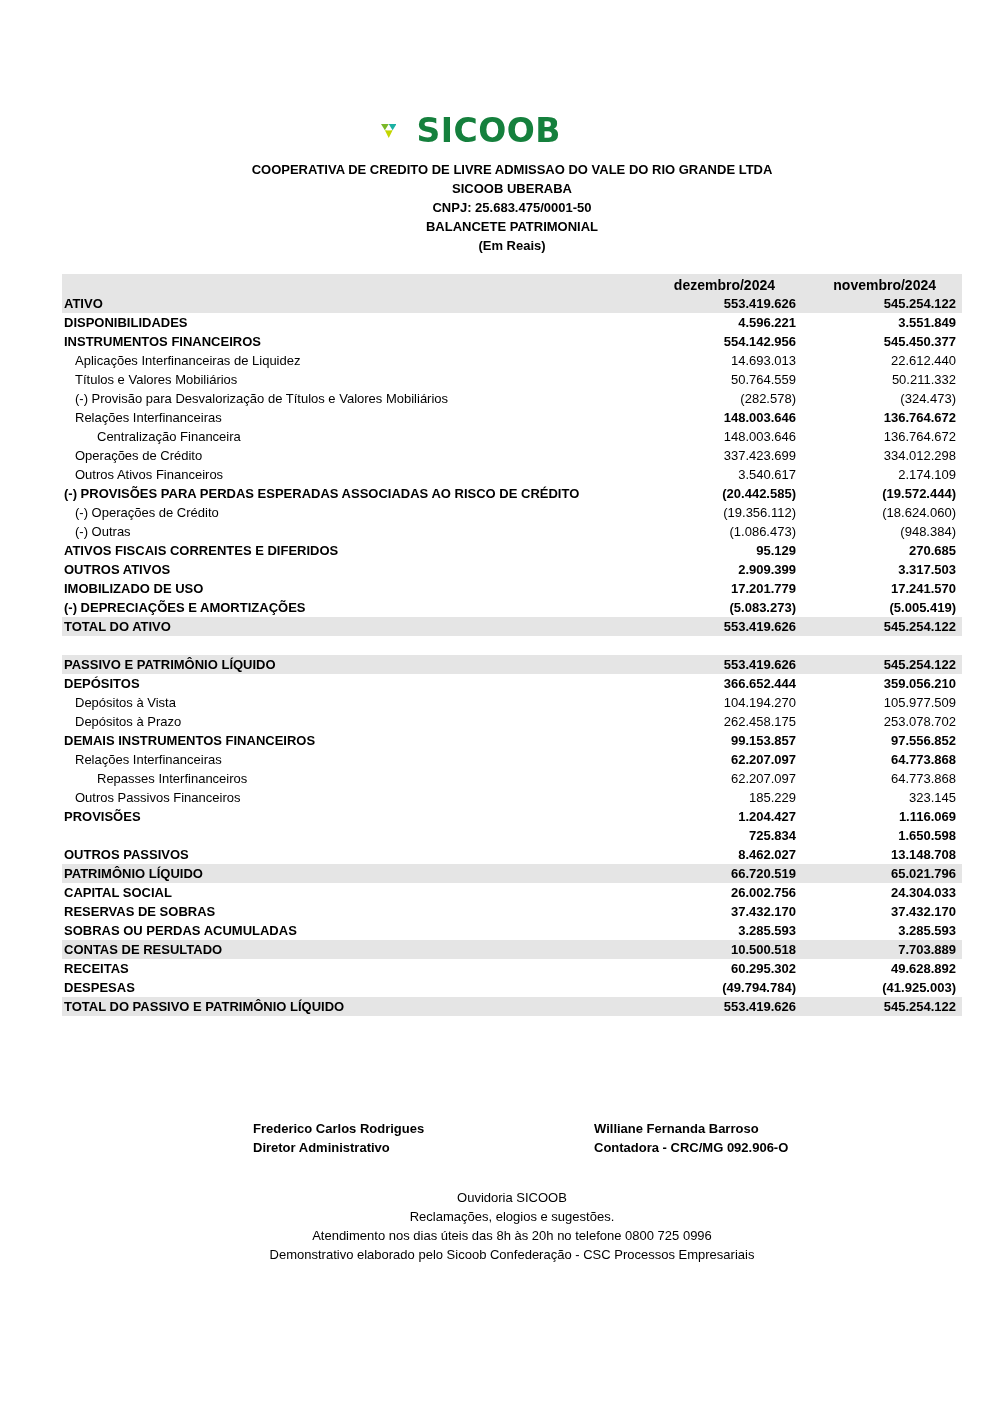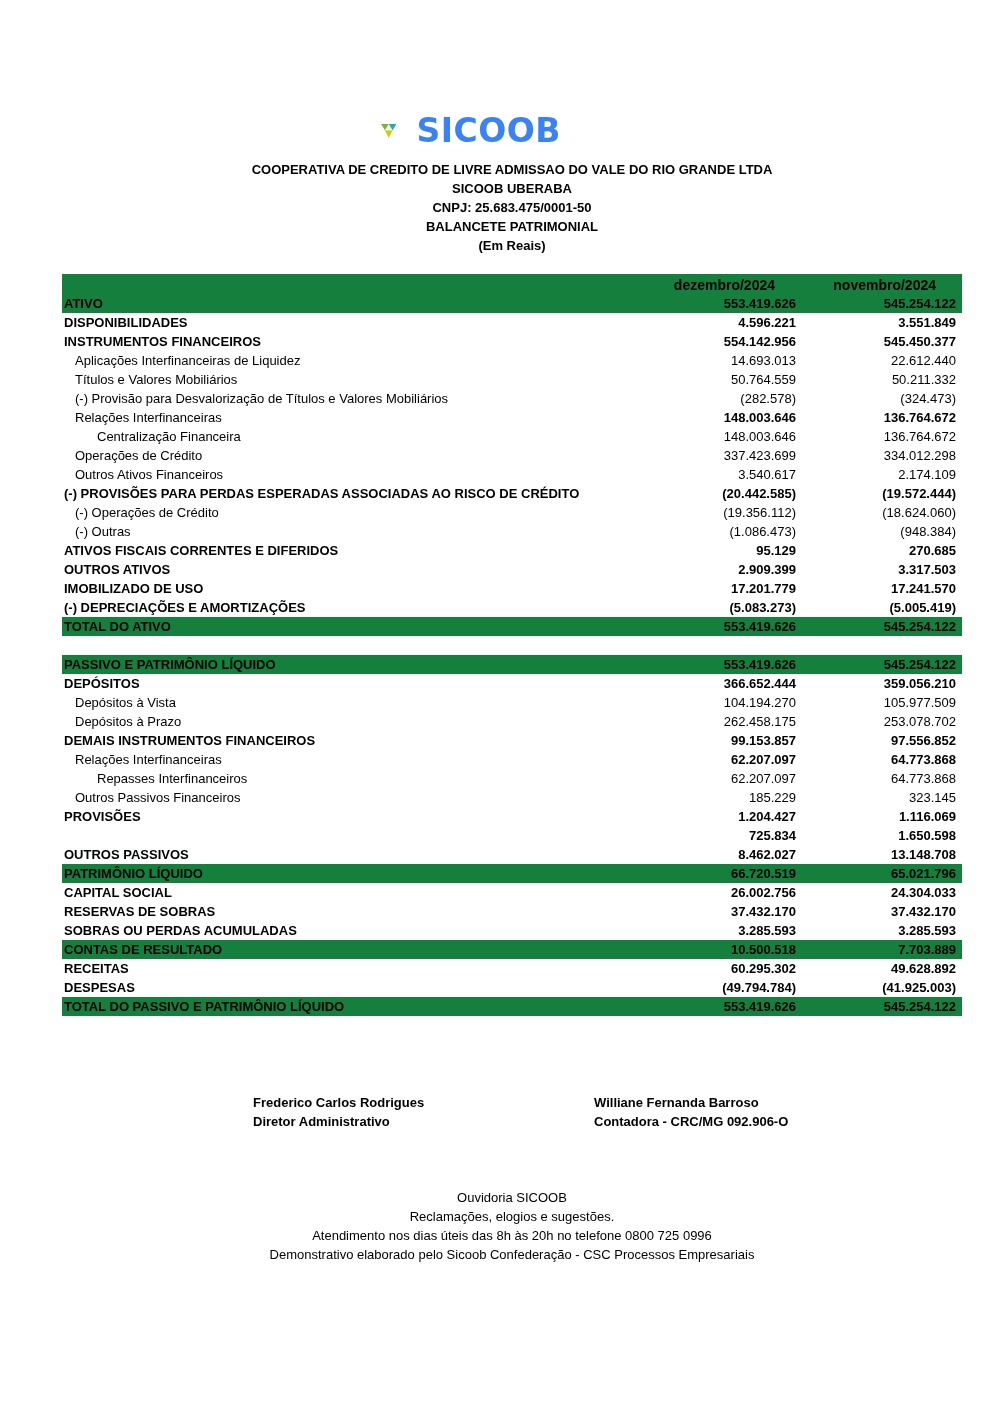--- a/index.html
+++ b/index.html
@@ -1,35 +1,35 @@
 <!DOCTYPE html>
 <html><head>
 <meta charset="utf-8">
 <style>
   html, body { margin:0; padding:0; background:#ffffff; }
   body { width:1000px; height:1415px; position:relative; font-family:"Liberation Sans", sans-serif; color:#000; overflow:hidden; }
   .logo { position:absolute; left:381px; top:110px; width:180px; height:42px; display:flex; align-items:center; }
   .logo svg { display:block; }
-  .logo-text { font-family:"DejaVu Sans", sans-serif; font-weight:bold; font-size:33px; color:#3b82f6; letter-spacing:0.5px; margin-left:20px; line-height:42px; }
+  .logo-text { font-family:"DejaVu Sans", sans-serif; font-weight:bold; font-size:33px; color:#15803d; letter-spacing:0.5px; margin-left:20px; line-height:42px; }
   .header { position:absolute; left:0; top:160px; width:1024px; text-align:center; font-weight:bold; font-size:13px; line-height:19px; }
   .header div { white-space:nowrap; }
   .table { position:absolute; left:62px; top:274px; width:900px; font-size:13px; }
   .row { position:relative; height:19px; line-height:19px; white-space:nowrap; }
-  .row.shade { background:#15803d; }
+  .row.shade { background:#e5e5e5; }
   .row.head { height:20px; line-height:22px; }
   .row.gap { height:19px; background:transparent; }
   .row .label { position:absolute; left:2px; top:0; }
   .row.l1 .label { left:13px; }
   .row.l2 .label { left:35px; }
   .row .v1 { position:absolute; right:166px; top:0; text-align:right; }
   .row .v2 { position:absolute; right:6px; top:0; text-align:left; }
   .row.bold { font-weight:bold; }
   .row.head .v1 { right:187px; font-weight:bold; font-size:14px; }
   .row.head .v2 { right:26px; font-weight:bold; font-size:14px; }
-  .sig { position:absolute; top:1093px; font-weight:bold; font-size:13px; line-height:19px; }
+  .sig { position:absolute; top:1119px; font-weight:bold; font-size:13px; line-height:19px; }
   .footer { position:absolute; left:0; top:1188px; width:1024px; text-align:center; font-size:13px; line-height:19px; }
 </style>
 </head>
 <body>
 
 <div class="logo">
   <svg width="44" height="40" viewBox="0 0 44 40">
     <polygon points="0,0 22,0 11,18" fill="#7ab829"></polygon>
     <polygon points="22,0 44,0 33,18" fill="#1bb0a3"></polygon>
     <polygon points="11,18 33,18 22,40" fill="#c3d600"></polygon>

